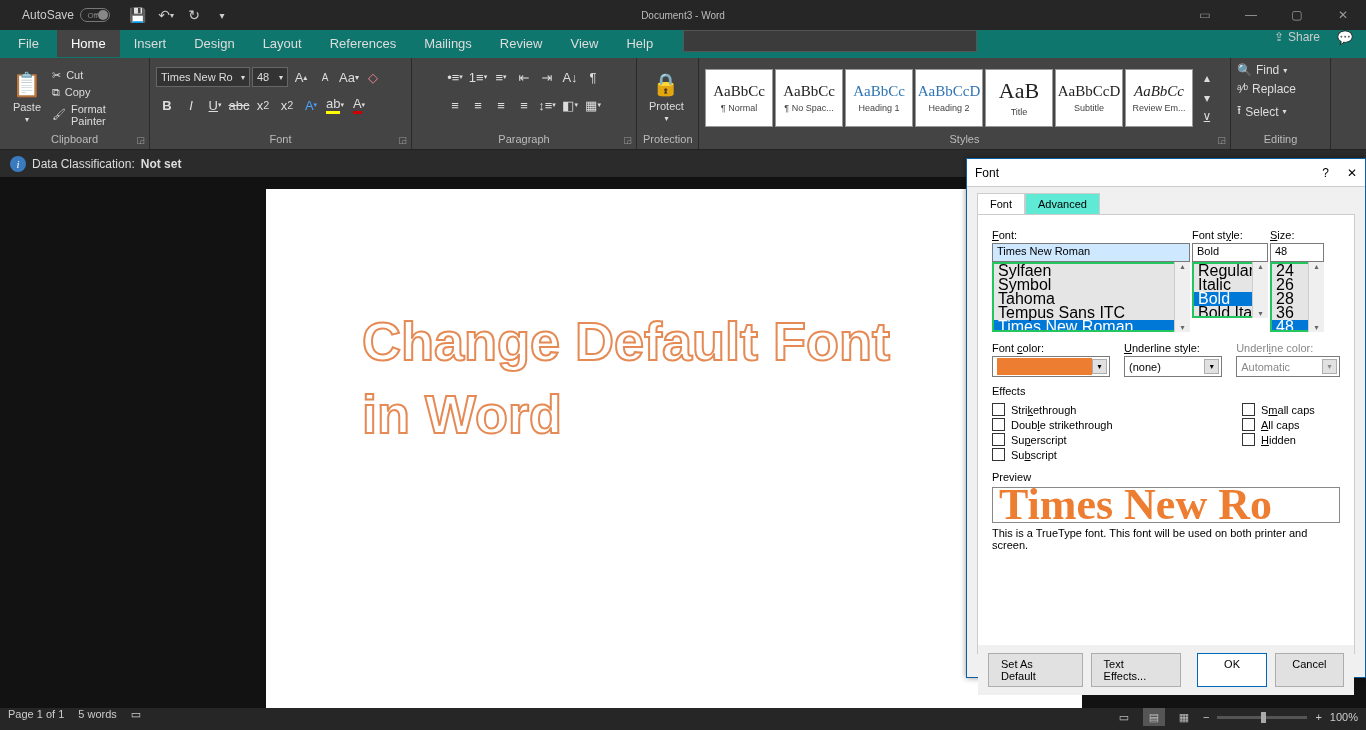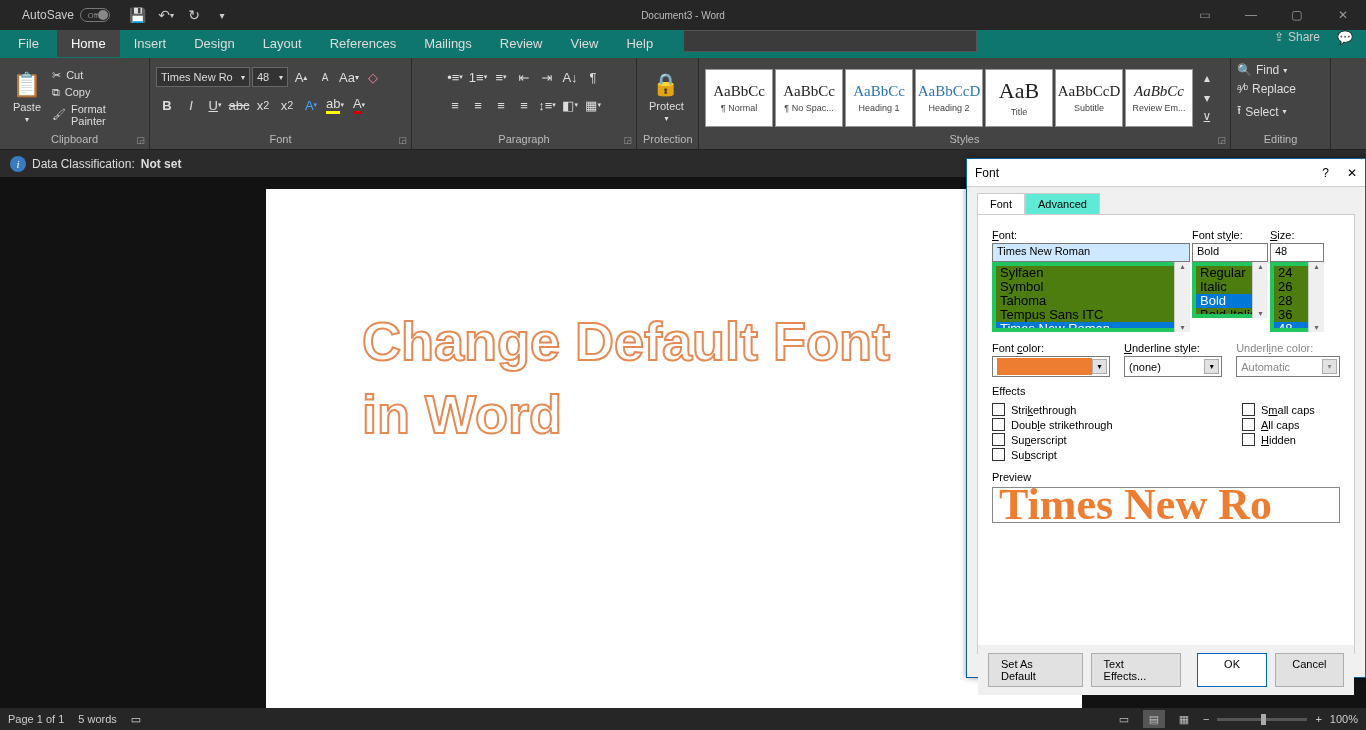--- a/index.html
+++ b/index.html
@@ -45,39 +45,39 @@
 .classbar{height:28px;background:#2b2b2b;display:flex;align-items:center;color:#ddd;font-size:12px;gap:14px;padding:0 10px;border-bottom:1px solid #111}
 .classbar .info{display:flex;align-items:center;gap:6px}
 .info-i{width:16px;height:16px;border-radius:50%;background:#3a7bbf;color:#fff;display:flex;align-items:center;justify-content:center;font-size:11px;font-style:italic;font-family:Georgia}
 .classbtn{border:1px solid #555;background:#333;padding:3px 0;width:140px;text-align:center;color:#ccc;font-size:12px;position:relative}
 .classbtn.has-dd::after{content:"▾";position:absolute;right:6px;font-size:9px;color:#999}
 
 .docarea{position:absolute;top:178px;left:0;right:0;bottom:22px;background:#121212;overflow:hidden}
 .page{position:absolute;left:266px;top:11px;width:816px;height:700px;background:#fff}
 .doctext{position:absolute;left:96px;top:116px;font-family:"Times New Roman";font-weight:bold;font-size:54px;line-height:1.35;color:#fff;-webkit-text-stroke:2px #e58a54}
 
-.status{position:absolute;bottom:0;left:0;right:0;height:22px;background:#262626;color:#ccc;font-size:11px;display:flex;align-items:center;padding:0 8px;gap:14px}
+.status{position:absolute;bottom:0;left:0;right:0;height:22px;background:#262626;color:#ccc;font-size:11px;display:flex;align-items:flex-start;padding:0 8px;gap:14px}
 .status .right{position:absolute;right:8px;display:flex;align-items:center;gap:8px}
 .viewbtn{width:22px;height:18px;display:flex;align-items:center;justify-content:center;color:#bbb}
 .viewbtn.active{background:#555}
 .zslider{width:90px;height:3px;background:#555;position:relative}
 .zslider .zthumb{position:absolute;left:44px;top:-4px;width:5px;height:11px;background:#aaa}
 
 .dialog{position:absolute;left:966px;top:158px;width:400px;height:520px;background:#f0f0f0;border:1px solid #0a5fa3;font-size:11px;color:#000;box-shadow:0 0 6px rgba(0,0,0,.4)}
 .dlg-title{height:28px;background:#fff;border-bottom:1px solid #ccc;display:flex;align-items:center;padding:0 8px;font-size:12px;justify-content:space-between}
 .dlg-title .t-right{display:flex;gap:18px;align-items:center}
 .dlg-tabs{display:flex;background:#f0f0f0;padding:6px 10px 0}
 .dlg-tab{padding:4px 12px;border:1px solid #ccc;border-bottom:none;background:#5eead4;font-size:11px}
 .dlg-tab.active{background:#fff}
 .dlg-body{background:#fff;margin:0 10px;border:1px solid #ccc;padding:14px 14px 10px;height:440px;position:relative}
 .lbl{font-size:11px;margin-bottom:2px}
 .lbl u{text-decoration:underline}
 .txtin{border:1px solid #7a7a7a;height:19px;padding:1px 4px;font-size:11px;background:#fff;width:100%}
 .txtin.sel{background:#cde8ff}
-.listbox{border:4px solid #22c55e;background:#4d7c0f;font-size:13px;overflow:hidden}
+.listbox{border:2px solid #22c55e;background:#e5e5e5;font-size:16px;overflow:hidden}
 .listbox .li{padding:0 4px;height:14px;line-height:14px;white-space:nowrap}
 .listbox .li.sel{background:#0078d7;color:#fff}
 .listwrap{position:relative}
 .scrl{position:absolute;right:0;top:0;width:16px;bottom:0;background:#efefef;border-left:1px solid #ccc;display:flex;flex-direction:column;justify-content:space-between;align-items:center;font-size:8px;color:#666}
 .dd{border:1px solid #7a7a7a;height:21px;background:#fff;display:flex;align-items:center;justify-content:space-between;padding:0 2px 0 4px;font-size:11px}
 .dd .ar{background:#e1e1e1;border:1px solid #adadad;width:15px;height:15px;display:flex;align-items:center;justify-content:center;font-size:8px}
 .swatch{width:96px;height:17px;background:#ed7d31}
 .chk{display:flex;align-items:center;gap:6px;font-size:11px;margin:2px 0}
 .chk .box{width:13px;height:13px;border:1px solid #333;background:#fff}
 .section-lbl{font-size:11px;margin:8px 0 4px}
@@ -459,20 +459,21 @@
             <div class="box"></div>
             <span><u>H</u>idden</span>
           </div>
       </div>
     </div>
 
     <div class="section-lbl">Preview</div>
     <div class="preview-box">
       <span class="preview-text">Times New Ro</span>
     </div>
+    <div class="dlg-note">This is a TrueType font. This font will be used on both printer and screen.</div>
 
     <div class="dlg-btns">
       <div class="dlg-btn">Set As Default</div>
       <div class="dlg-btn">Text Effects...</div>
       <div class="spacer"></div>
       <div class="dlg-btn primary">OK</div>
       <div class="dlg-btn" style="width:70px;text-align:center">Cancel</div>
     </div>
   </div>
 </div>

